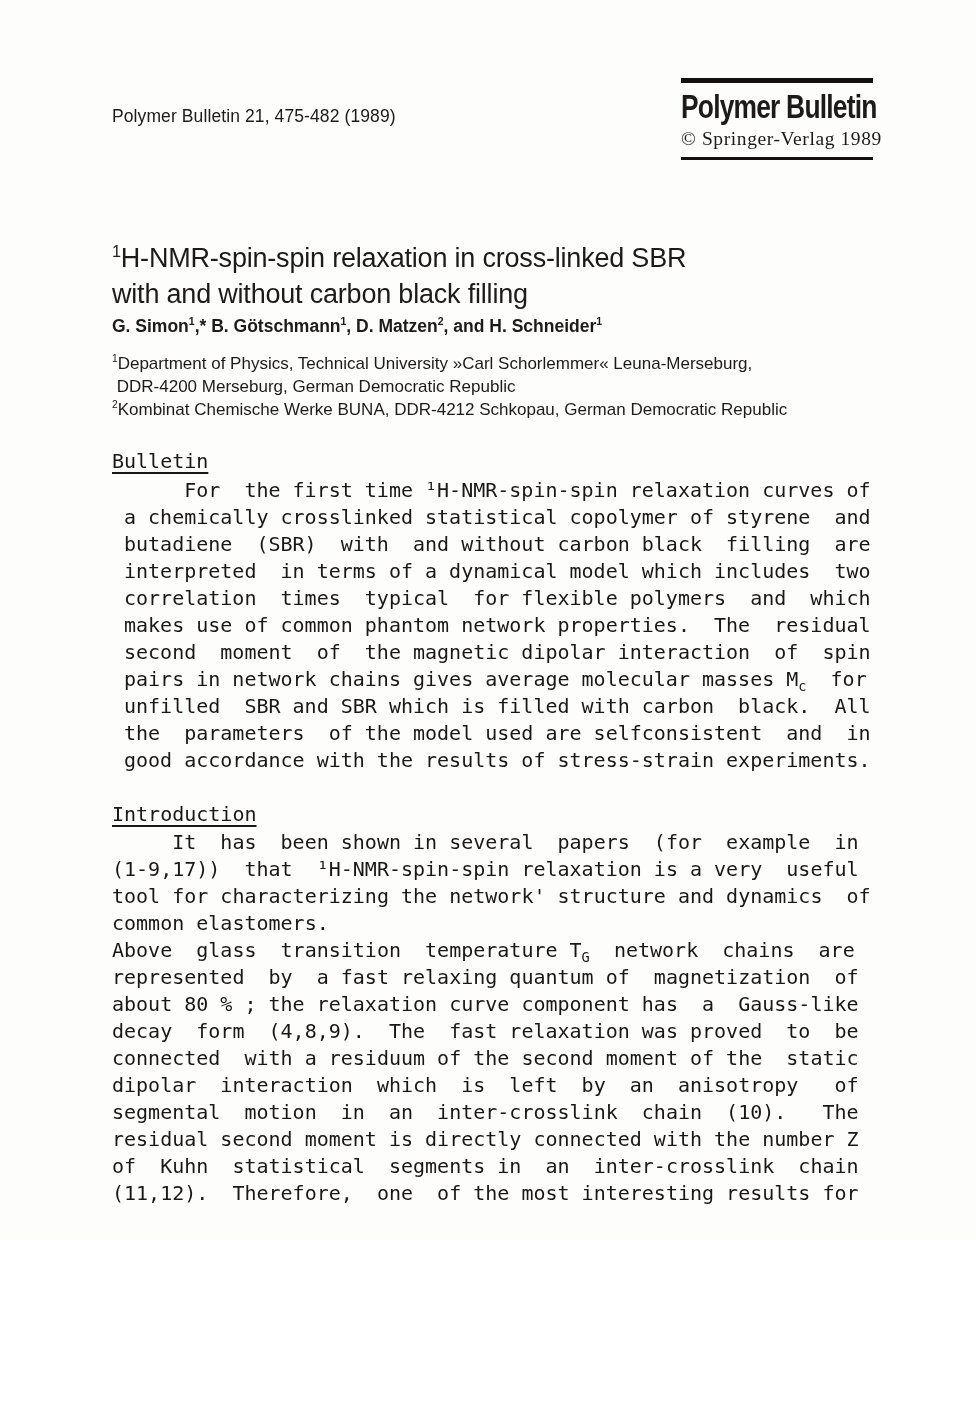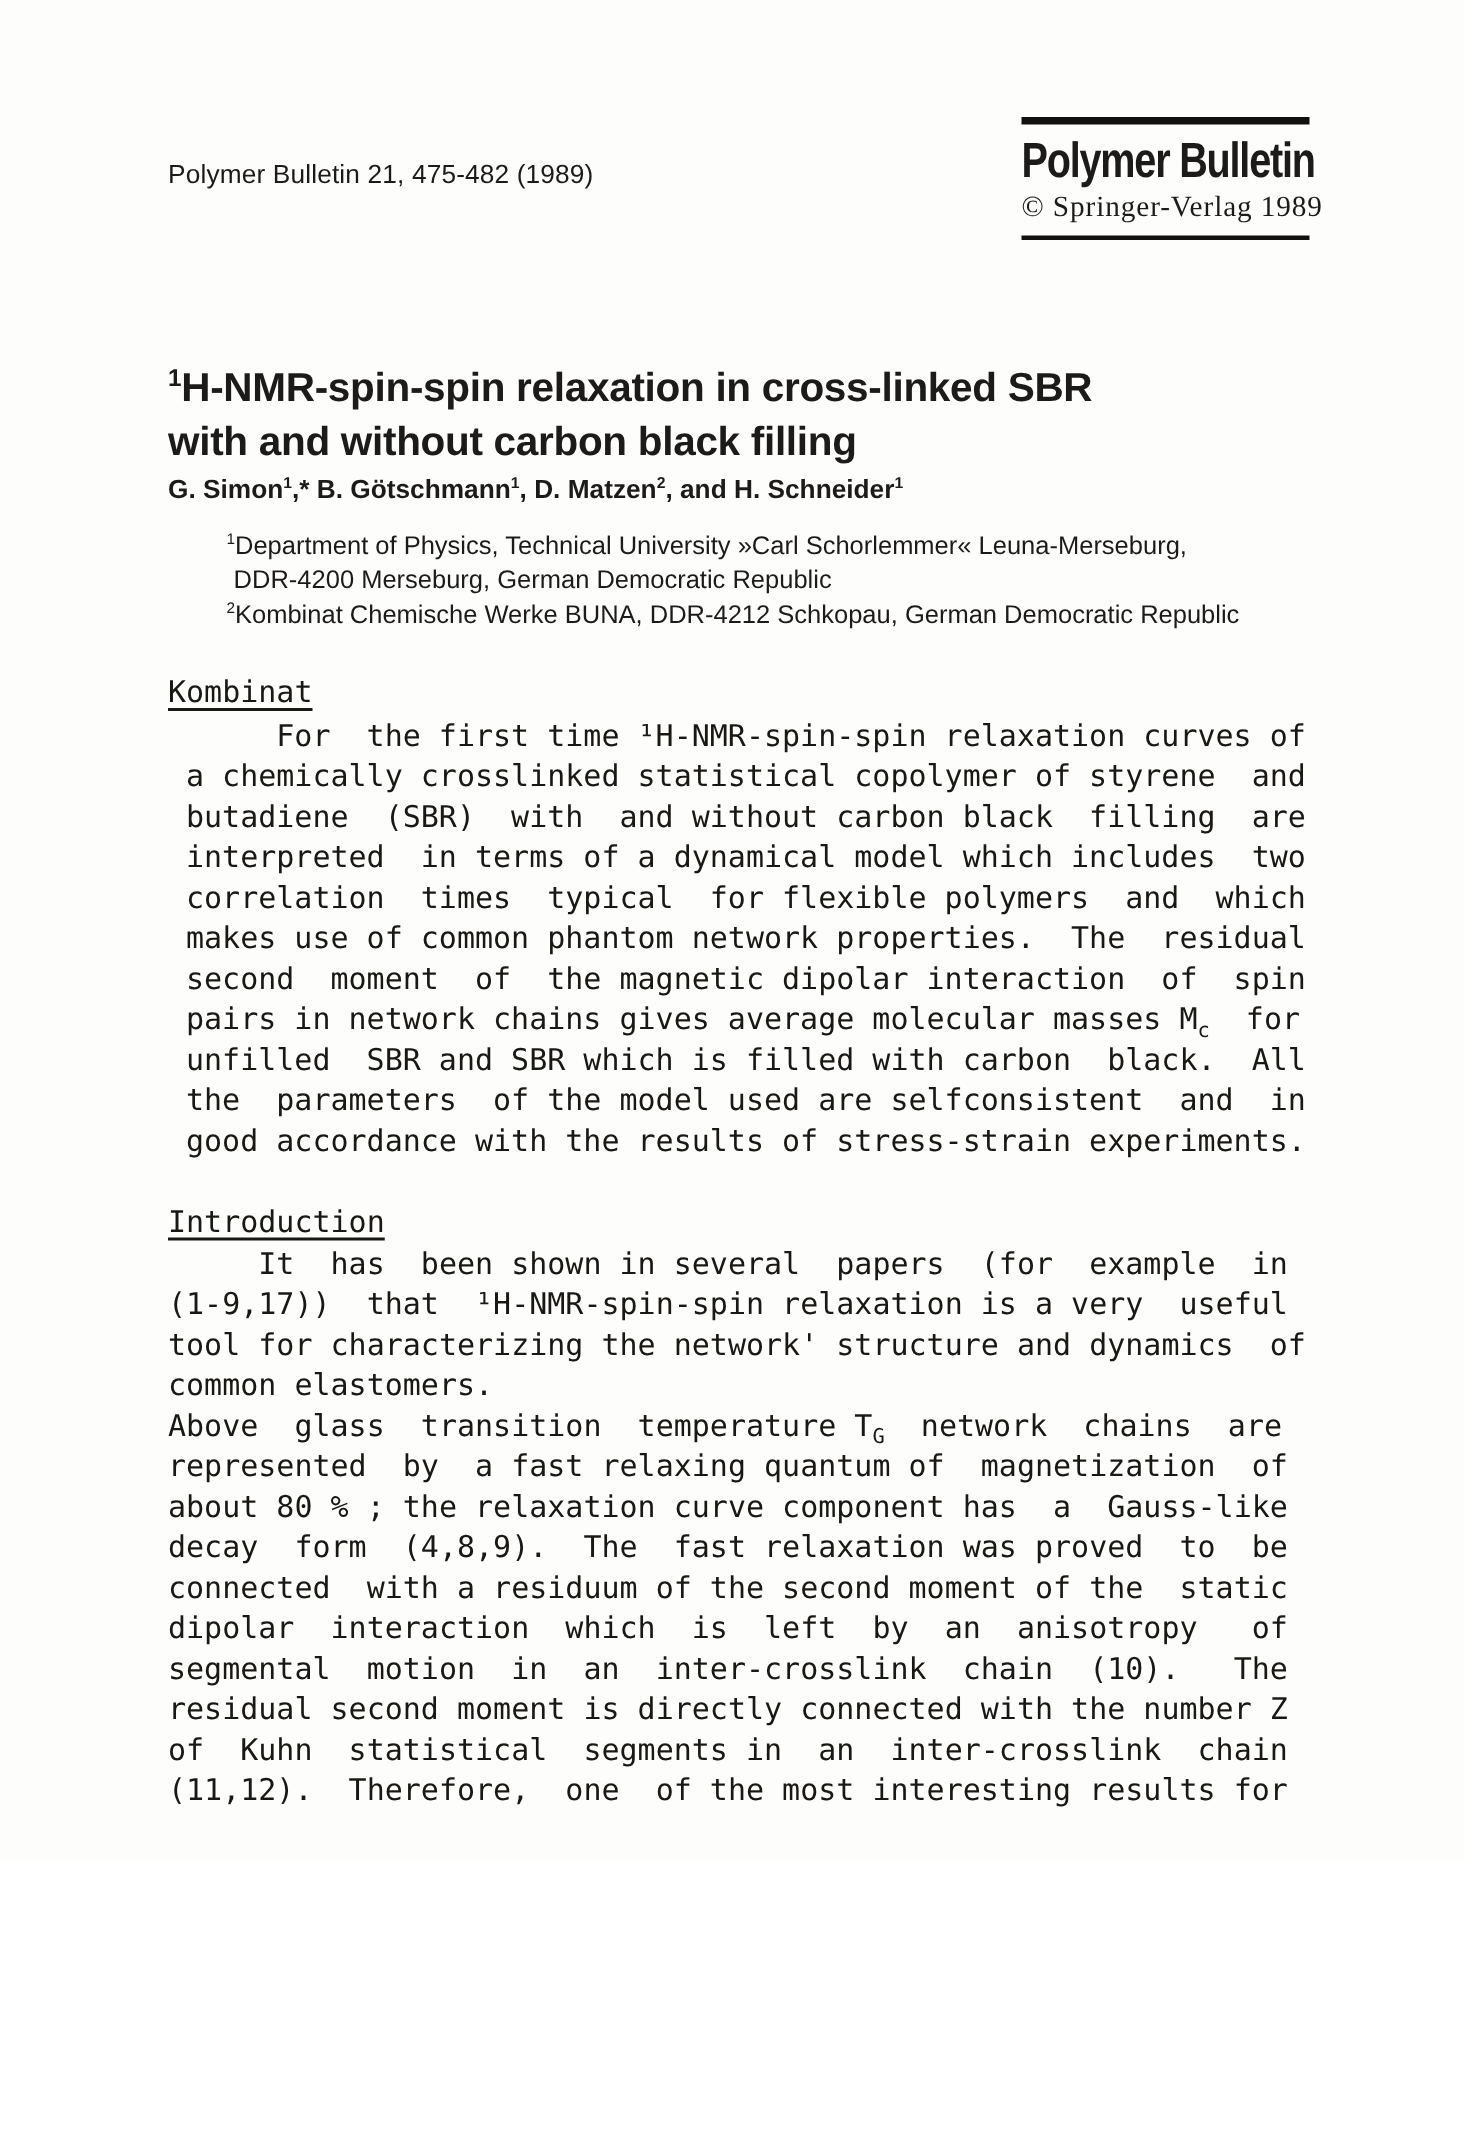--- a/index.html
+++ b/index.html
@@ -23,30 +23,30 @@
     white-space:nowrap; transform:scaleX(0.80); transform-origin:left center;
   }
   .masthead-copy {
     margin-top:2px; font-family:"Liberation Serif", serif;
     font-size:19.5px; letter-spacing:0.6px; white-space:nowrap;text-align:right;
   }
   .masthead-rule-bottom { height:3px; background:#13110f; margin-top:7px; }
 
   .paper-title {
     position:absolute; left:112px; top:240px; width:780px;
-    font-weight:bold; font-size:27px; line-height:36px;
+    font-weight:normal; font-size:27px; line-height:36px;
     letter-spacing:-0.2px; white-space:pre-line;
   }
   .authors {
     position:absolute; left:112px; top:316px; width:780px;
     font-weight:bold; font-size:17.5px;
   }
   .affiliations {
     position:absolute; left:112px; top:352px; width:800px;
-    font-size:17px; line-height:23px; white-space:pre-wrap;margin-left:39px;
+    font-size:17px; line-height:23px; white-space:pre-wrap;
   }
 
   .mono {
     font-family:"DejaVu Sans Mono", monospace;
     font-size:20px; line-height:27px; color:#1a1815;
   }
   .section-heading {
     position:absolute; left:112px;
     text-decoration:underline; text-decoration-thickness:2px; text-underline-offset:4px;
   }
@@ -81,21 +81,21 @@
 
   <h1 class="paper-title" style="margin:0;"><sup>1</sup>H-NMR-spin-spin relaxation in cross-linked SBR
 with and without carbon black filling</h1>
 
   <div class="authors">G. Simon<sup>1</sup>,* B. Götschmann<sup>1</sup>, D. Matzen<sup>2</sup>, and H. Schneider<sup>1</sup></div>
 
   <div class="affiliations"><sup>1</sup>Department of Physics, Technical University »Carl Schorlemmer« Leuna-Merseburg,
  DDR-4200 Merseburg, German Democratic Republic
 <sup>2</sup>Kombinat Chemische Werke BUNA, DDR-4212 Schkopau, German Democratic Republic</div>
 
-  <div class="mono section-heading heading-summary">Kombinat</div>
+  <div class="mono section-heading heading-summary">Bulletin</div>
   <div class="mono section-body body-summary">     For  the first time ¹H-NMR-spin-spin relaxation curves of
 a chemically crosslinked statistical copolymer of styrene  and
 butadiene  (SBR)  with  and without carbon black  filling  are
 interpreted  in terms of a dynamical model which includes  two
 correlation  times  typical  for flexible polymers  and  which
 makes use of common phantom network properties.  The  residual
 second  moment  of  the magnetic dipolar interaction  of  spin
 pairs in network chains gives average molecular masses M<sub>c</sub>  for
 unfilled  SBR and SBR which is filled with carbon  black.  All
 the  parameters  of the model used are selfconsistent  and  in

